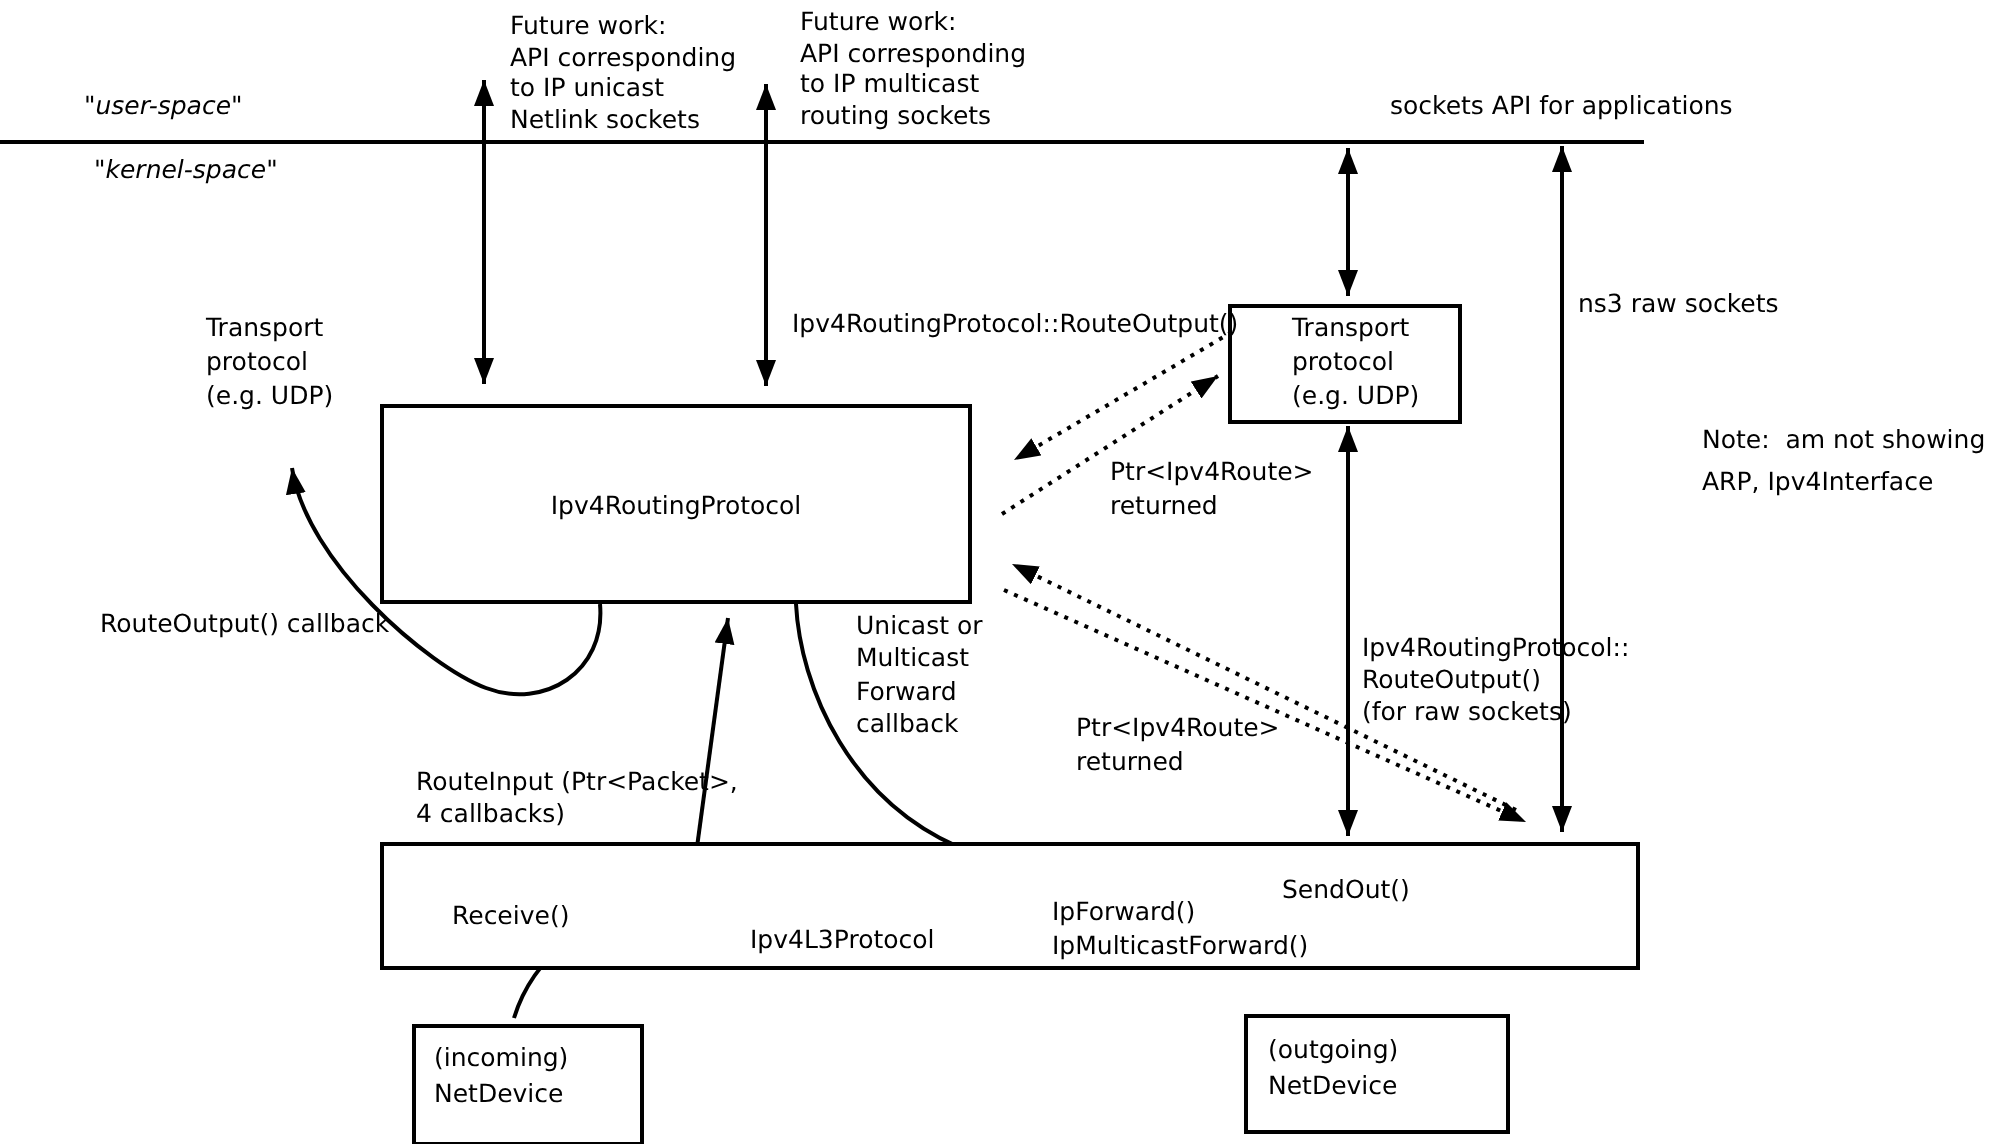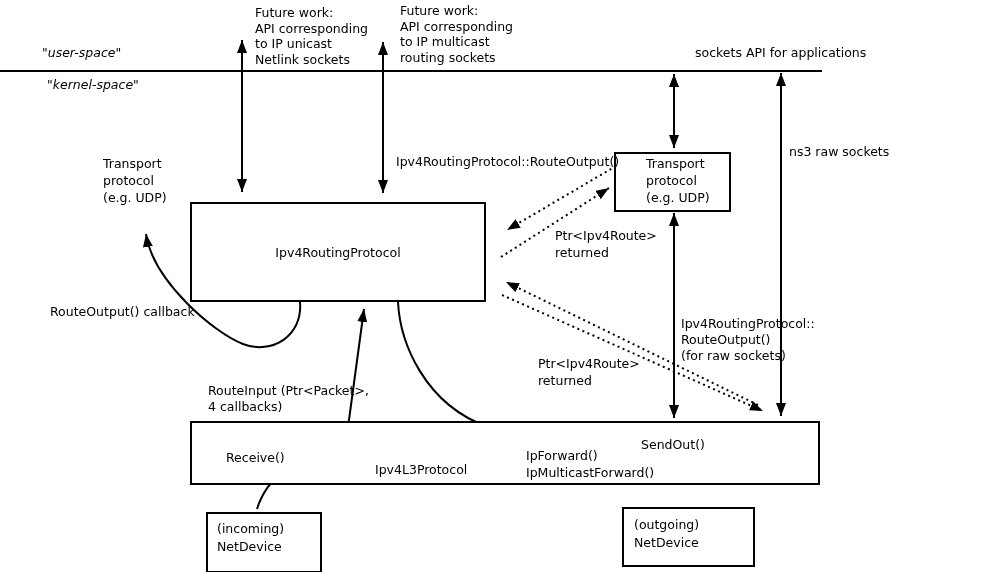--- a/index.html
+++ b/index.html
@@ -92,26 +92,32 @@
 
   <div class="lbl" style="left:651px;top:45px;margin-left:44px;">sockets API for applications</div>
   <div class="lbl" style="left:789px;top:144px;">ns3 raw sockets</div>
 
   <div class="lbl" style="left:396px;top:154px;">Ipv4RoutingProtocol::RouteOutput()</div>
 
   <div class="lbl" style="left:103px;top:155px;line-height:17px;">Transport
 protocol
 (e.g. UDP)</div>
 
+  <div class="lbl" style="left:851px;top:209px;line-height:21px;">Note:  am not showing
+ARP, Ipv4Interface</div>
 
   <div class="lbl" style="left:555px;top:227px;line-height:17px;">Ptr&lt;Ipv4Route&gt;
 returned</div>
   <div class="lbl" style="left:538px;top:355px;line-height:17px;">Ptr&lt;Ipv4Route&gt;
 returned</div>
 
+  <div class="lbl" style="left:428px;top:305px;line-height:16.3px;">Unicast or
+Multicast
+Forward
+callback</div>
 
   <div class="lbl" style="left:681px;top:316px;line-height:16px;">Ipv4RoutingProtocol::
 RouteOutput()
 (for raw sockets)</div>
 
   <div class="lbl" style="left:50px;top:304px;">RouteOutput() callback</div>
 
   <div class="lbl" style="left:208px;top:383px;line-height:16px;">RouteInput (Ptr&lt;Packet&gt;,
 4 callbacks)</div>
 

